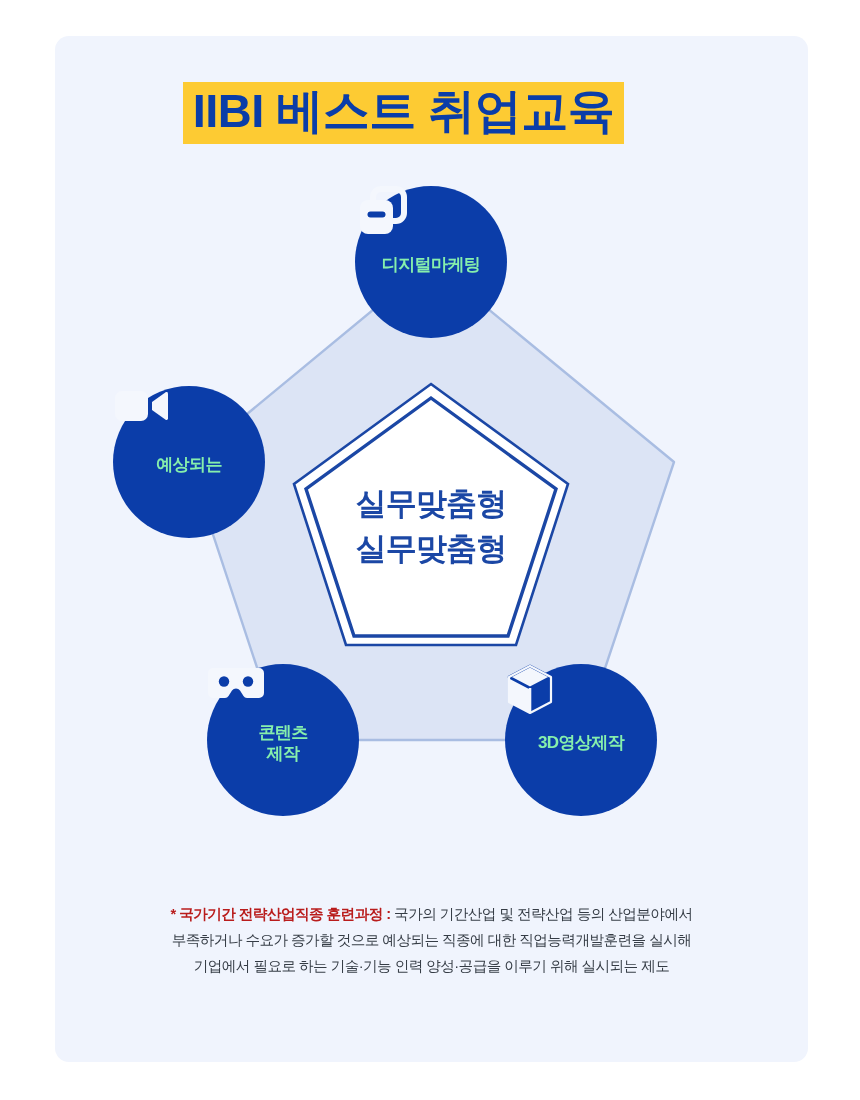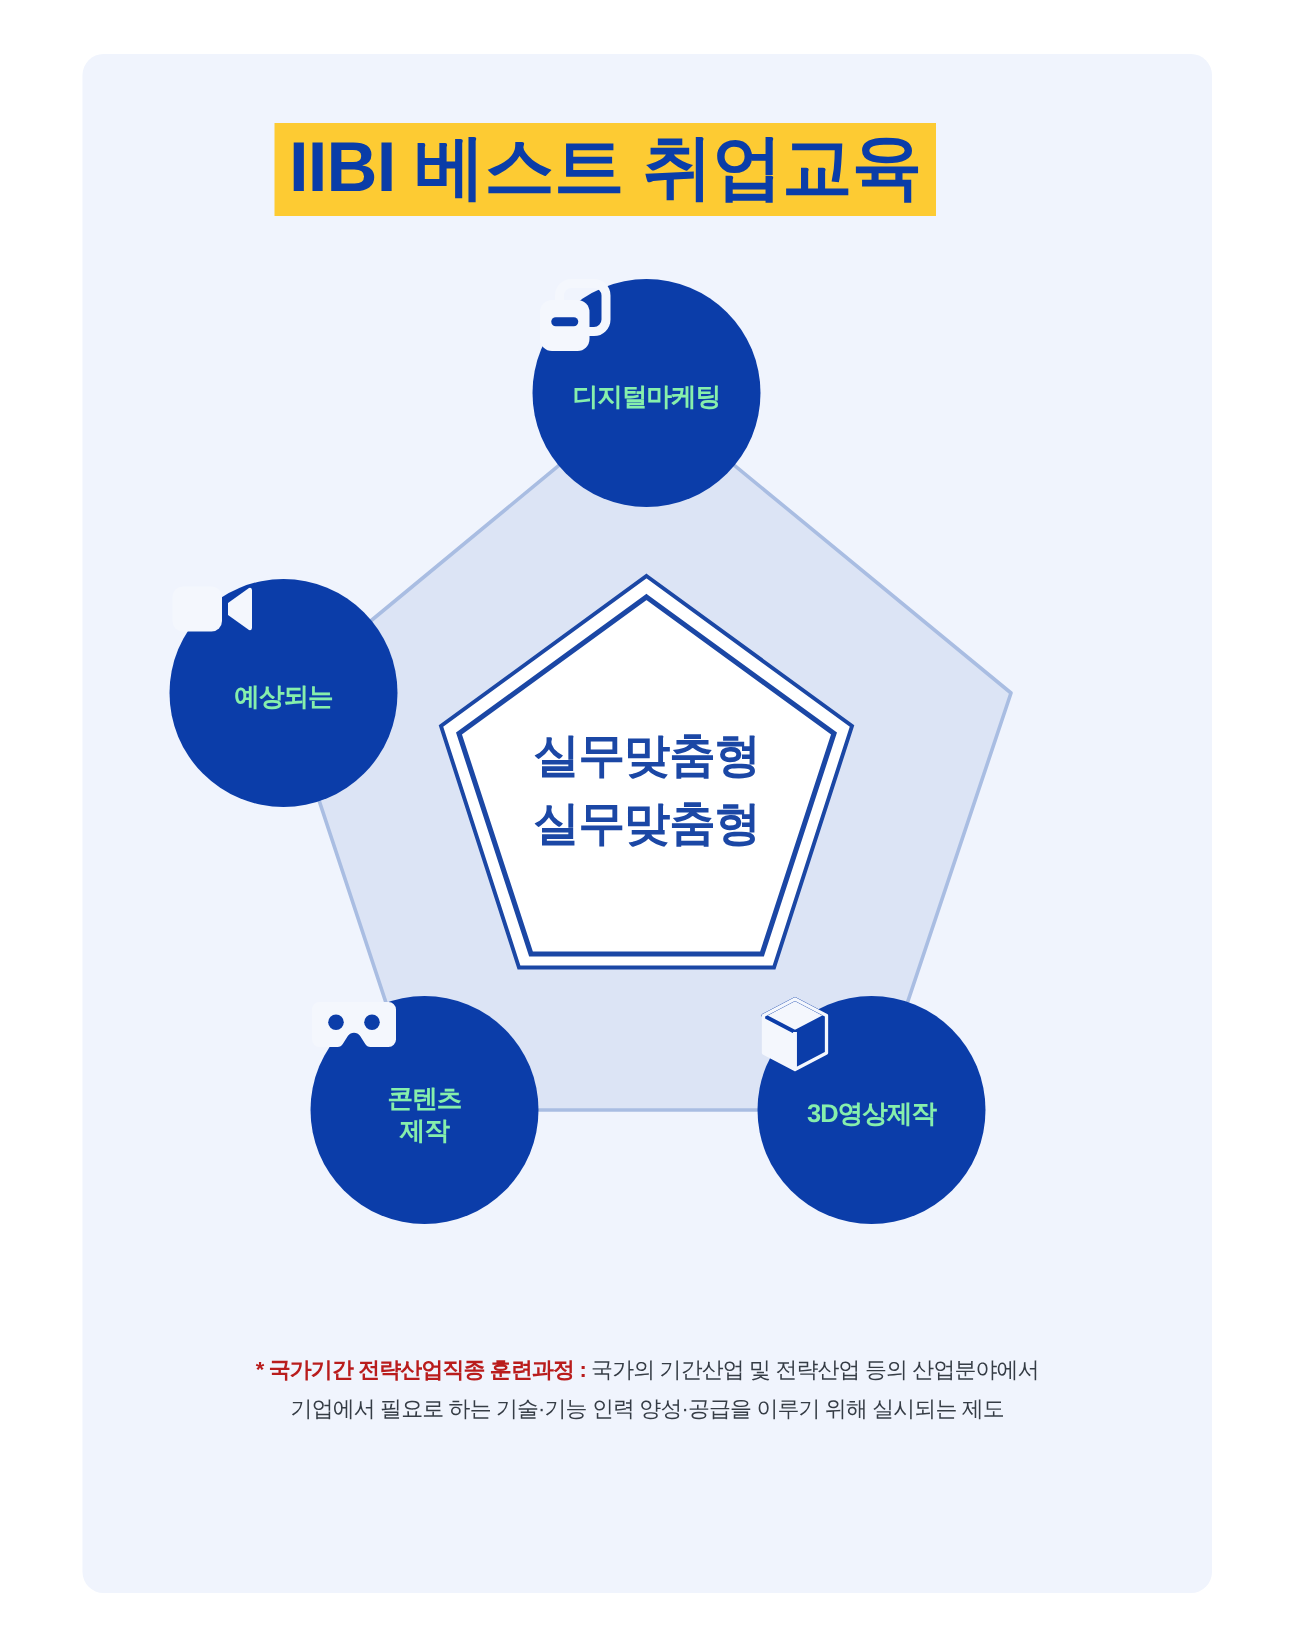--- a/index.html
+++ b/index.html
@@ -203,17 +203,18 @@
                      A1.6 1.6 0 0 0 53 6 Z" fill="#f4f7fd"></path>
           </svg>
         </span>
         <span class="lbl">예상되는</span>
       </div>
 
     </div>
 
     <div class="footnote">
       <div class="ln"><b>* 국가기간 전략산업직종 훈련과정 :</b><span> 국가의 기간산업 및 전략산업 등의 산업분야에서</span></div>
+      <div class="ln">부족하거나 수요가 증가할 것으로 예상되는 직종에 대한 직업능력개발훈련을 실시해</div>
       <div class="ln">기업에서 필요로 하는 기술·기능 인력 양성·공급을 이루기 위해 실시되는 제도</div>
     </div>
 
   </div>
 </div>
 
 </body></html>

